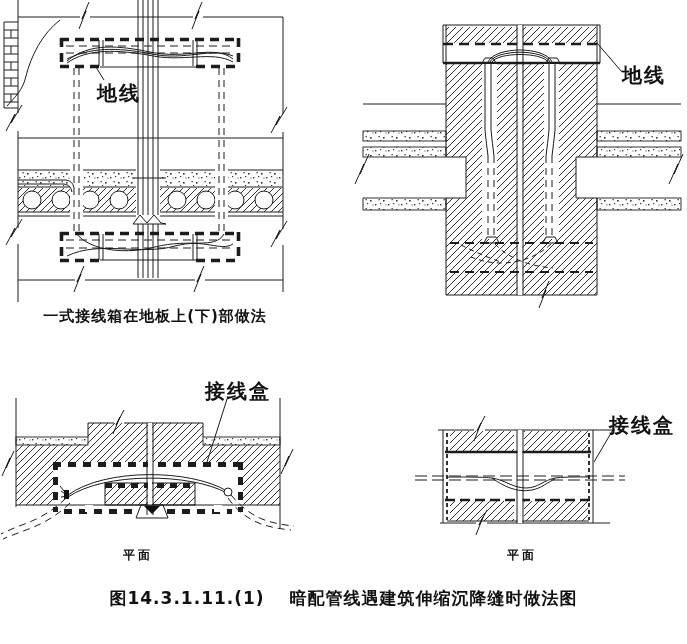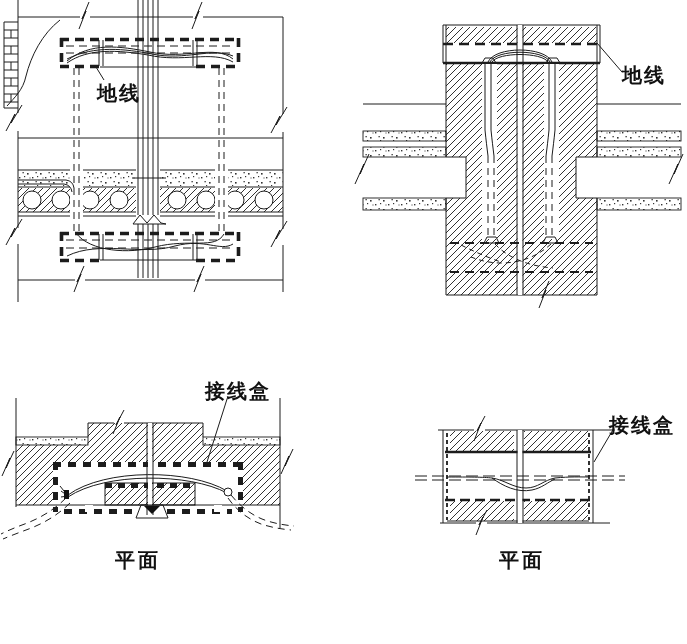--- a/index.html
+++ b/index.html
@@ -1,21 +1,21 @@
 <!DOCTYPE html>
 <html><head>
 <meta charset="utf-8">
 <style>
   html,body{margin:0;padding:0;background:#fff;}
   #page{position:relative;width:687px;height:644px;background:#fff;overflow:hidden;
         font-family:"DejaVu Sans","Liberation Sans",sans-serif;color:#111;}
   #page svg{position:absolute;display:block;}
   .lbl{position:absolute;font-size:20px;font-weight:600;white-space:nowrap;letter-spacing:2px;}
   .cap{position:absolute;font-size:15px;font-weight:bold;white-space:nowrap;text-align:center;letter-spacing:1px;}
-  .cap-big{font-size:20px;letter-spacing:3px;}
+  .cap-big{font-size:12px;letter-spacing:3px;}
   .title{position:absolute;left:0;top:587px;width:687px;text-align:center;
          font-size:17px;font-weight:bold;letter-spacing:1px;}
   line,path,polyline{stroke:#1c1c1c;fill:none;}
   .t{stroke-width:1;}
   .bd{stroke-width:2.4;}
   .bx{stroke-width:3.6;stroke-dasharray:9 6;}
   .ck{stroke-width:5;stroke-dasharray:8 7;}
   .dsh{stroke-width:1;stroke-dasharray:7 5;}
   .wd{stroke-width:1;stroke-dasharray:8 5;}
   .brk{stroke-width:1;}
@@ -261,17 +261,19 @@
     <path class="t" d="M97,78 C108,86 122,93 137,90 C147,88 153,82 160,79"></path>
   </g>
   <line class="t" x1="219" y1="28" x2="199" y2="62"></line>
 </svg>
 
 <div class="lbl" style="left:97px;top:80px">地线</div>
 <div class="lbl" style="left:622px;top:62px">地线</div>
 <div class="lbl" style="left:205px;top:378px">接线盒</div>
 <div class="lbl" style="left:609px;top:412px">接线盒</div>
 
+<div class="cap" style="left:25px;top:307px;width:260px">一式接线箱在地板上(下)部做法</div>
 <div class="cap cap-big" style="left:106px;top:547px;width:64px">平面</div>
 <div class="cap cap-big" style="left:490px;top:547px;width:64px">平面</div>
 
+<div class="title">图14.3.1.11.(1)　 暗配管线遇建筑伸缩沉降缝时做法图</div>
 
 </div>
 
 </body></html>

